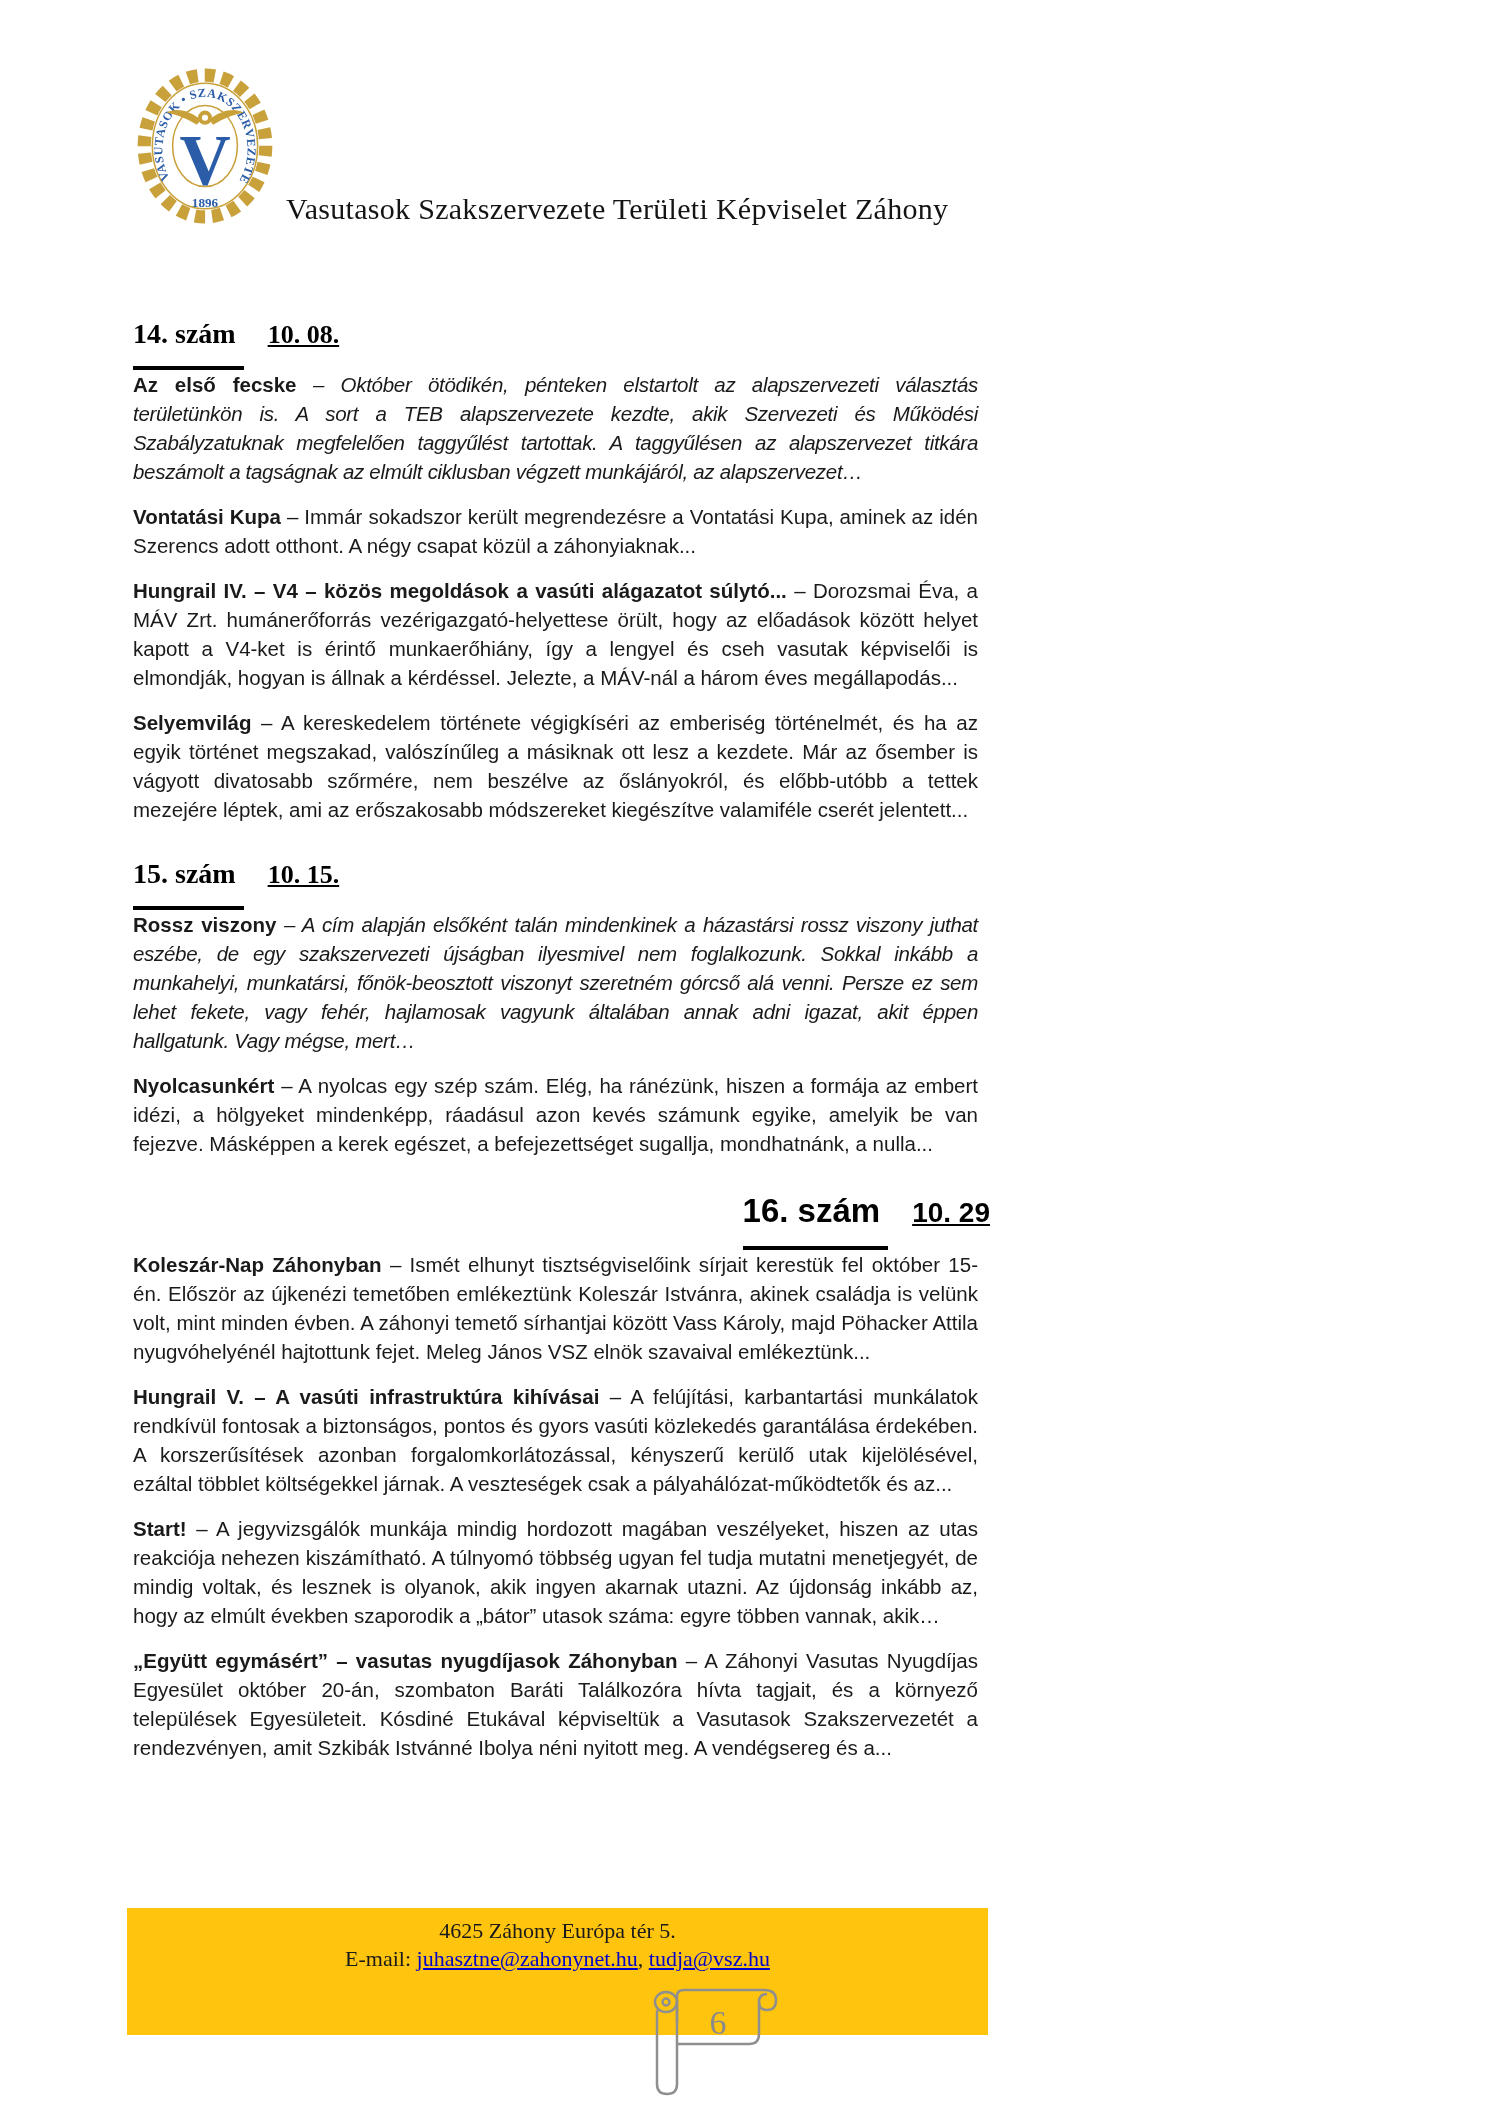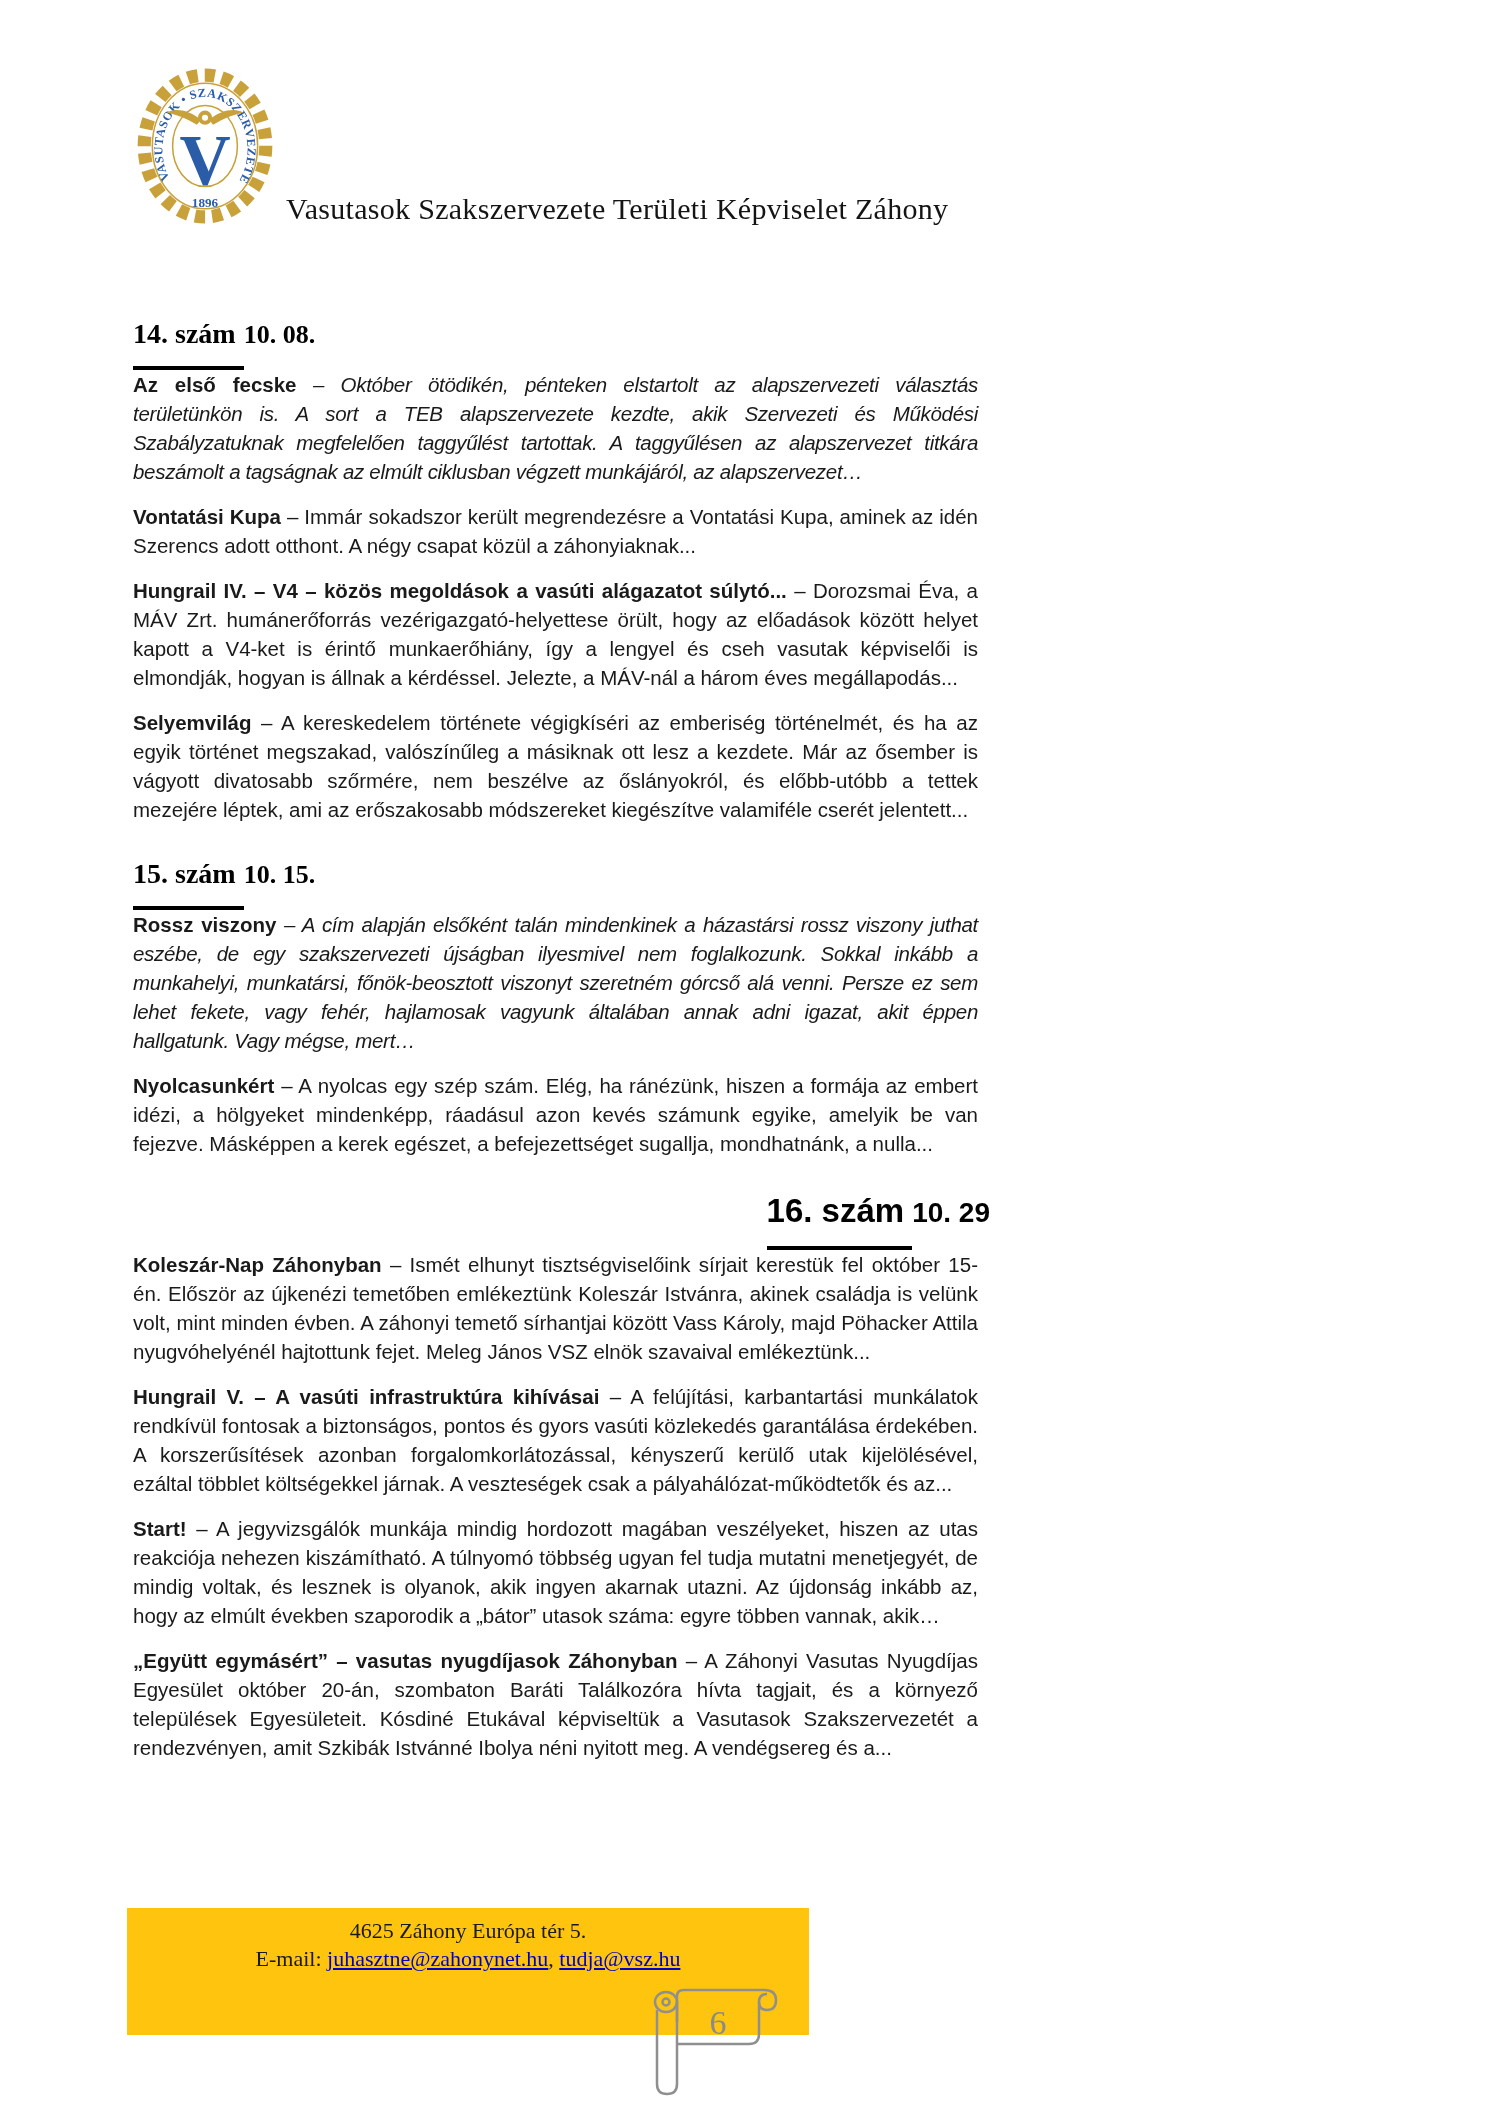--- a/index.html
+++ b/index.html
@@ -13,28 +13,28 @@
     font-family:"Liberation Serif", serif; font-weight:normal;
     font-size:30px; line-height:1.2; letter-spacing:0.3px; color:#141414; white-space:nowrap;
   }
   .content { position:absolute; left:133px; top:318px; width:857px; }
   .section-heading {
     margin:34px 0 20px 0; font-family:"Liberation Serif", serif;
     font-size:28px; font-weight:bold; color:#000;
   }
   .section:first-child .section-heading { margin-top:0; }
   .section-number { border-bottom:4px solid #000; padding:0 8px 17px 0; }
-  .section-date { margin-left:0; font-size:26px; }
+  .section-date { margin-left:24px; font-size:26px;text-decoration:underline; }
   .section-heading--sans { font-family:"Liberation Sans", sans-serif; font-size:33px;text-align:right; }
   .section-heading--sans .section-date { font-size:28px; }
   .entry { margin:0 12px 16px 0; font-size:20.5px; line-height:29px; text-align:justify; }
   .entry-lead { font-weight:bold; }
   .entry--italic .entry-sep, .entry--italic .entry-body { font-style:italic; letter-spacing:-0.3px; }
   .footer {
-    position:absolute; left:127px; top:1908px; width:682px; height:127px;
+    position:absolute; left:127px; top:1908px; width:861px; height:127px;
     background:var(--footer-yellow, #FFC40E);
     font-family:"Liberation Serif", serif; font-size:22px; line-height:28px;
     text-align:center; color:#1a1a1a; padding-top:9px; box-sizing:border-box;
   }
   .footer-line { margin:0; }
   .email-link { color:var(--link-blue, #0000CC); text-decoration:underline; cursor:pointer; }
   .page-scroll { position:absolute; left:645px; top:1986px; width:152px; height:118px; }
   .logo-ring-text { fill:var(--logo-blue,#2B5CA8); font-family:"Liberation Serif", serif;
     font-size:12px; font-weight:bold; letter-spacing:0.6px; }
   .logo-v { fill:var(--logo-blue,#2B5CA8); font-family:"Liberation Serif", serif;

